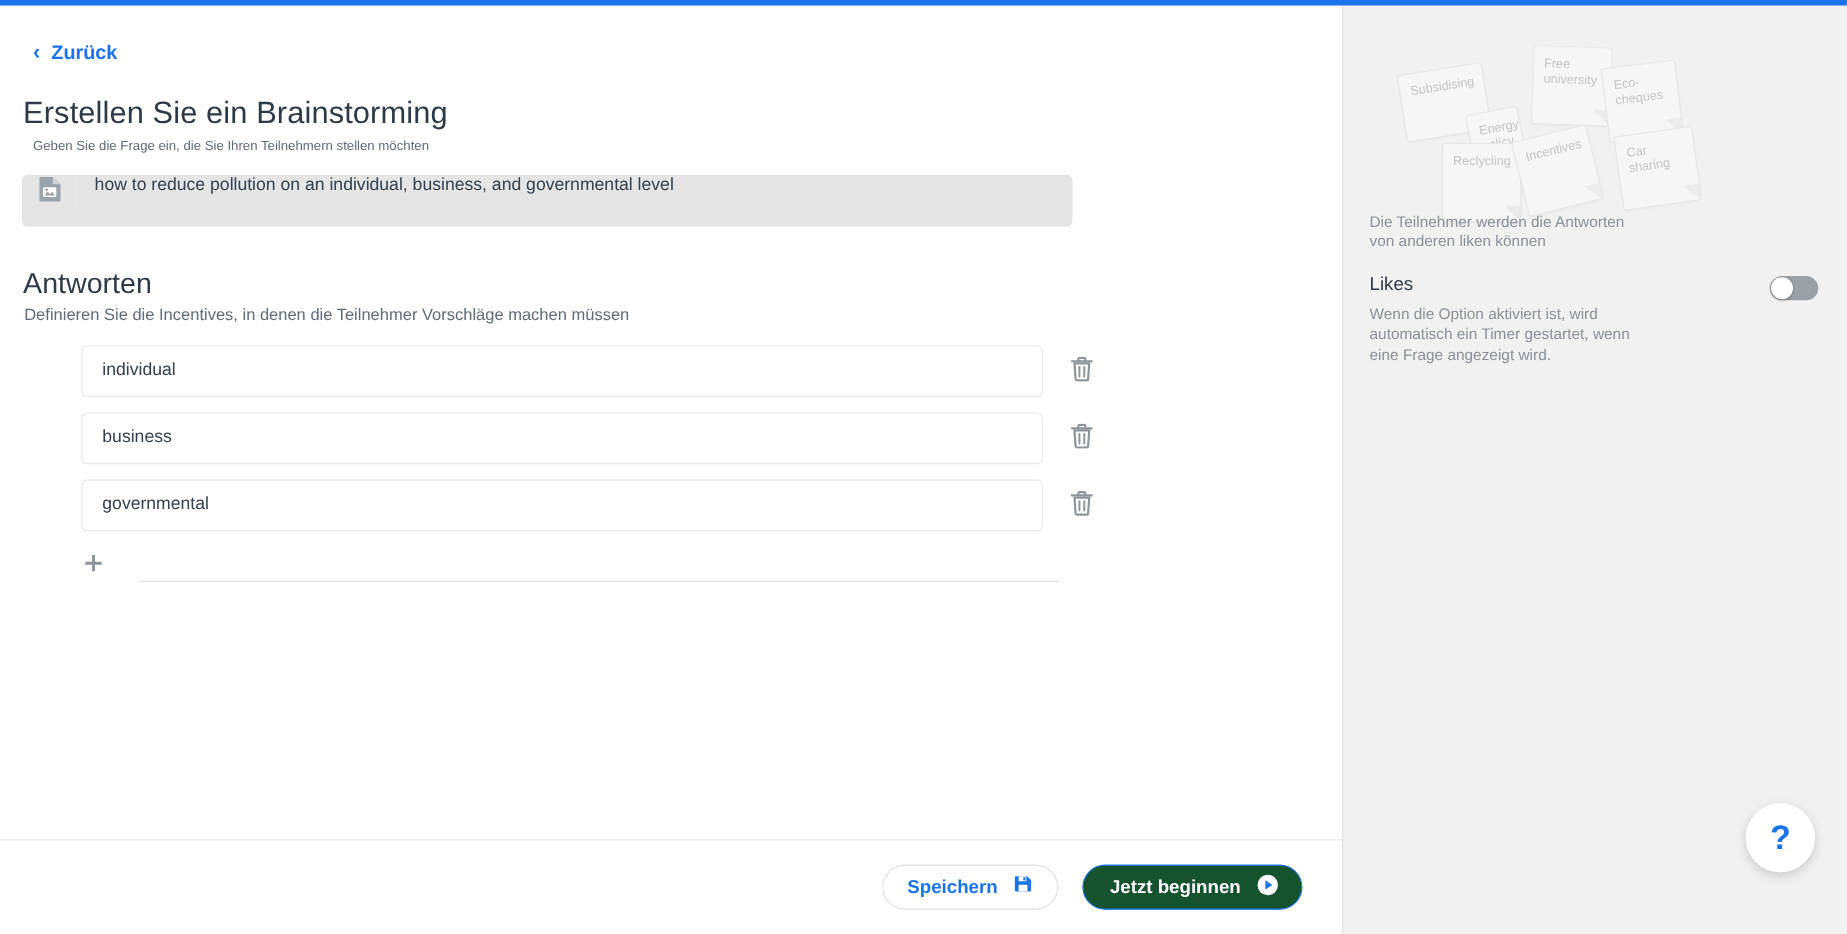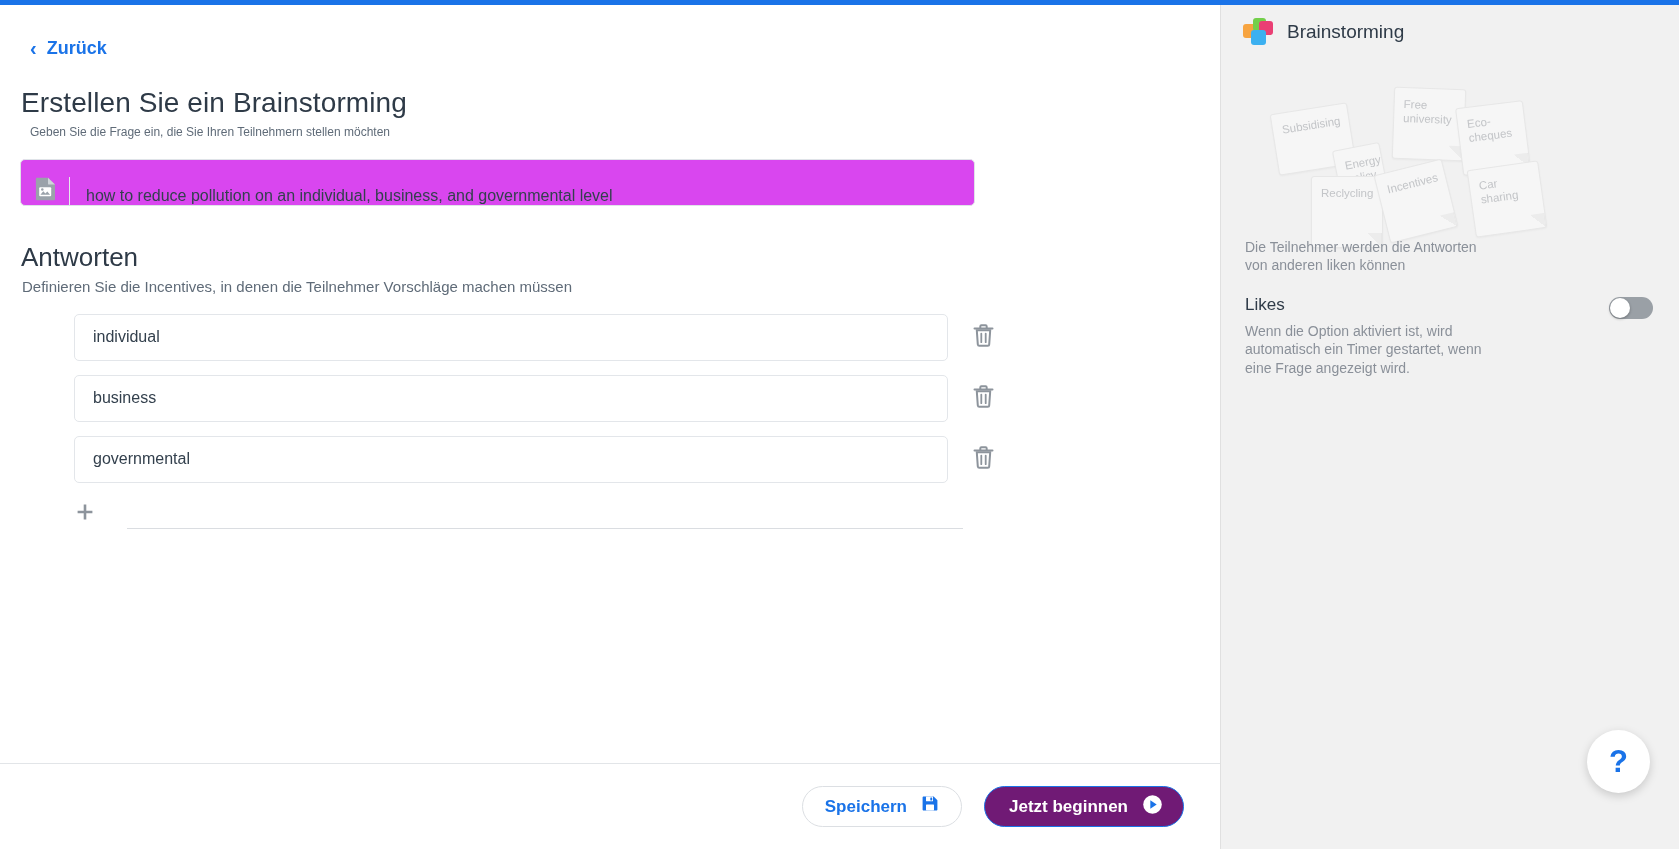--- a/index.html
+++ b/index.html
@@ -64,22 +64,22 @@
     font-size: 12px;
     color: #5f6b78;
   }
 
   
   .question-row {
     margin: 20px 0 0 20px;
     width: 955px; height: 47px;
     border: 1px solid #dfe3e8;
     border-radius: 5px;
-    display: flex; align-items: flex-end;
-    background: #d946ef;
+    display: flex; align-items: flex-start;
+    background: #e5e5e5;
   }
   .question-icon-cell {
     width: 49px;
     display: flex; align-items: center; justify-content: center;
     border-right: 1px solid #e6e9ec;
     cursor: pointer;
   }
   .question-input {
     flex: 1 1 auto;
     border: 0; outline: none;
@@ -166,21 +166,21 @@
     user-select: none;
     text-align: right;
   }
   .btn-secondary {
     background: #fff;
     color: #1a73e8;
     border: 1px solid #dcdfe3;
     padding: 0 22px;
   }
   .btn-primary {
-    background: #701a75;
+    background: #14532d;
     color: #ffffff;
     border: 1px solid #1a73e8;
     padding: 0 20px 0 24px;
   }
 
   
   .sidebar {
     position: relative;
     width: 459px; height: 849px;
     background: #f1f1f1;
@@ -389,29 +389,20 @@
             <circle cx="10.5" cy="10.5" r="9.3" fill="#ffffff"></circle>
             <path d="M8.3 6.3l6.4 4.2-6.4 4.2z" fill="#1a73e8"></path>
           </svg>
         </span>
       </div>
     </div>
   </div>
 
   <div class="sidebar">
 
-    <div class="sb-header">
-      <span style="position:relative;display:inline-block;width:30px;height:28px;">
-        <span class="logo-sq" style="left:0;top:6px;width:14px;height:14px;background:#f7a440;"></span>
-        <span class="logo-sq" style="left:10px;top:0px;width:13px;height:13px;background:#73cf4a;"></span>
-        <span class="logo-sq" style="left:16px;top:3px;width:14px;height:14px;background:#ea3f74;"></span>
-        <span class="logo-sq" style="left:8px;top:12px;width:15px;height:15px;background:#3cb0f0;"></span>
-      </span>
-      <span class="sb-title">Brainstorming</span>
-    </div>
 
     <div class="notes-illu">
       <div class="note" style="left:53px; top:58px; width:78px; height:62px; transform:rotate(-9deg);">
         <span>Subsidising</span>
         <span class="fold"></span>
       </div>
       <div class="note" style="left:116px; top:96px; width:48px; height:58px; transform:rotate(-11deg);">
         <span>Energy policy</span>
         <span class="fold"></span>
       </div>

